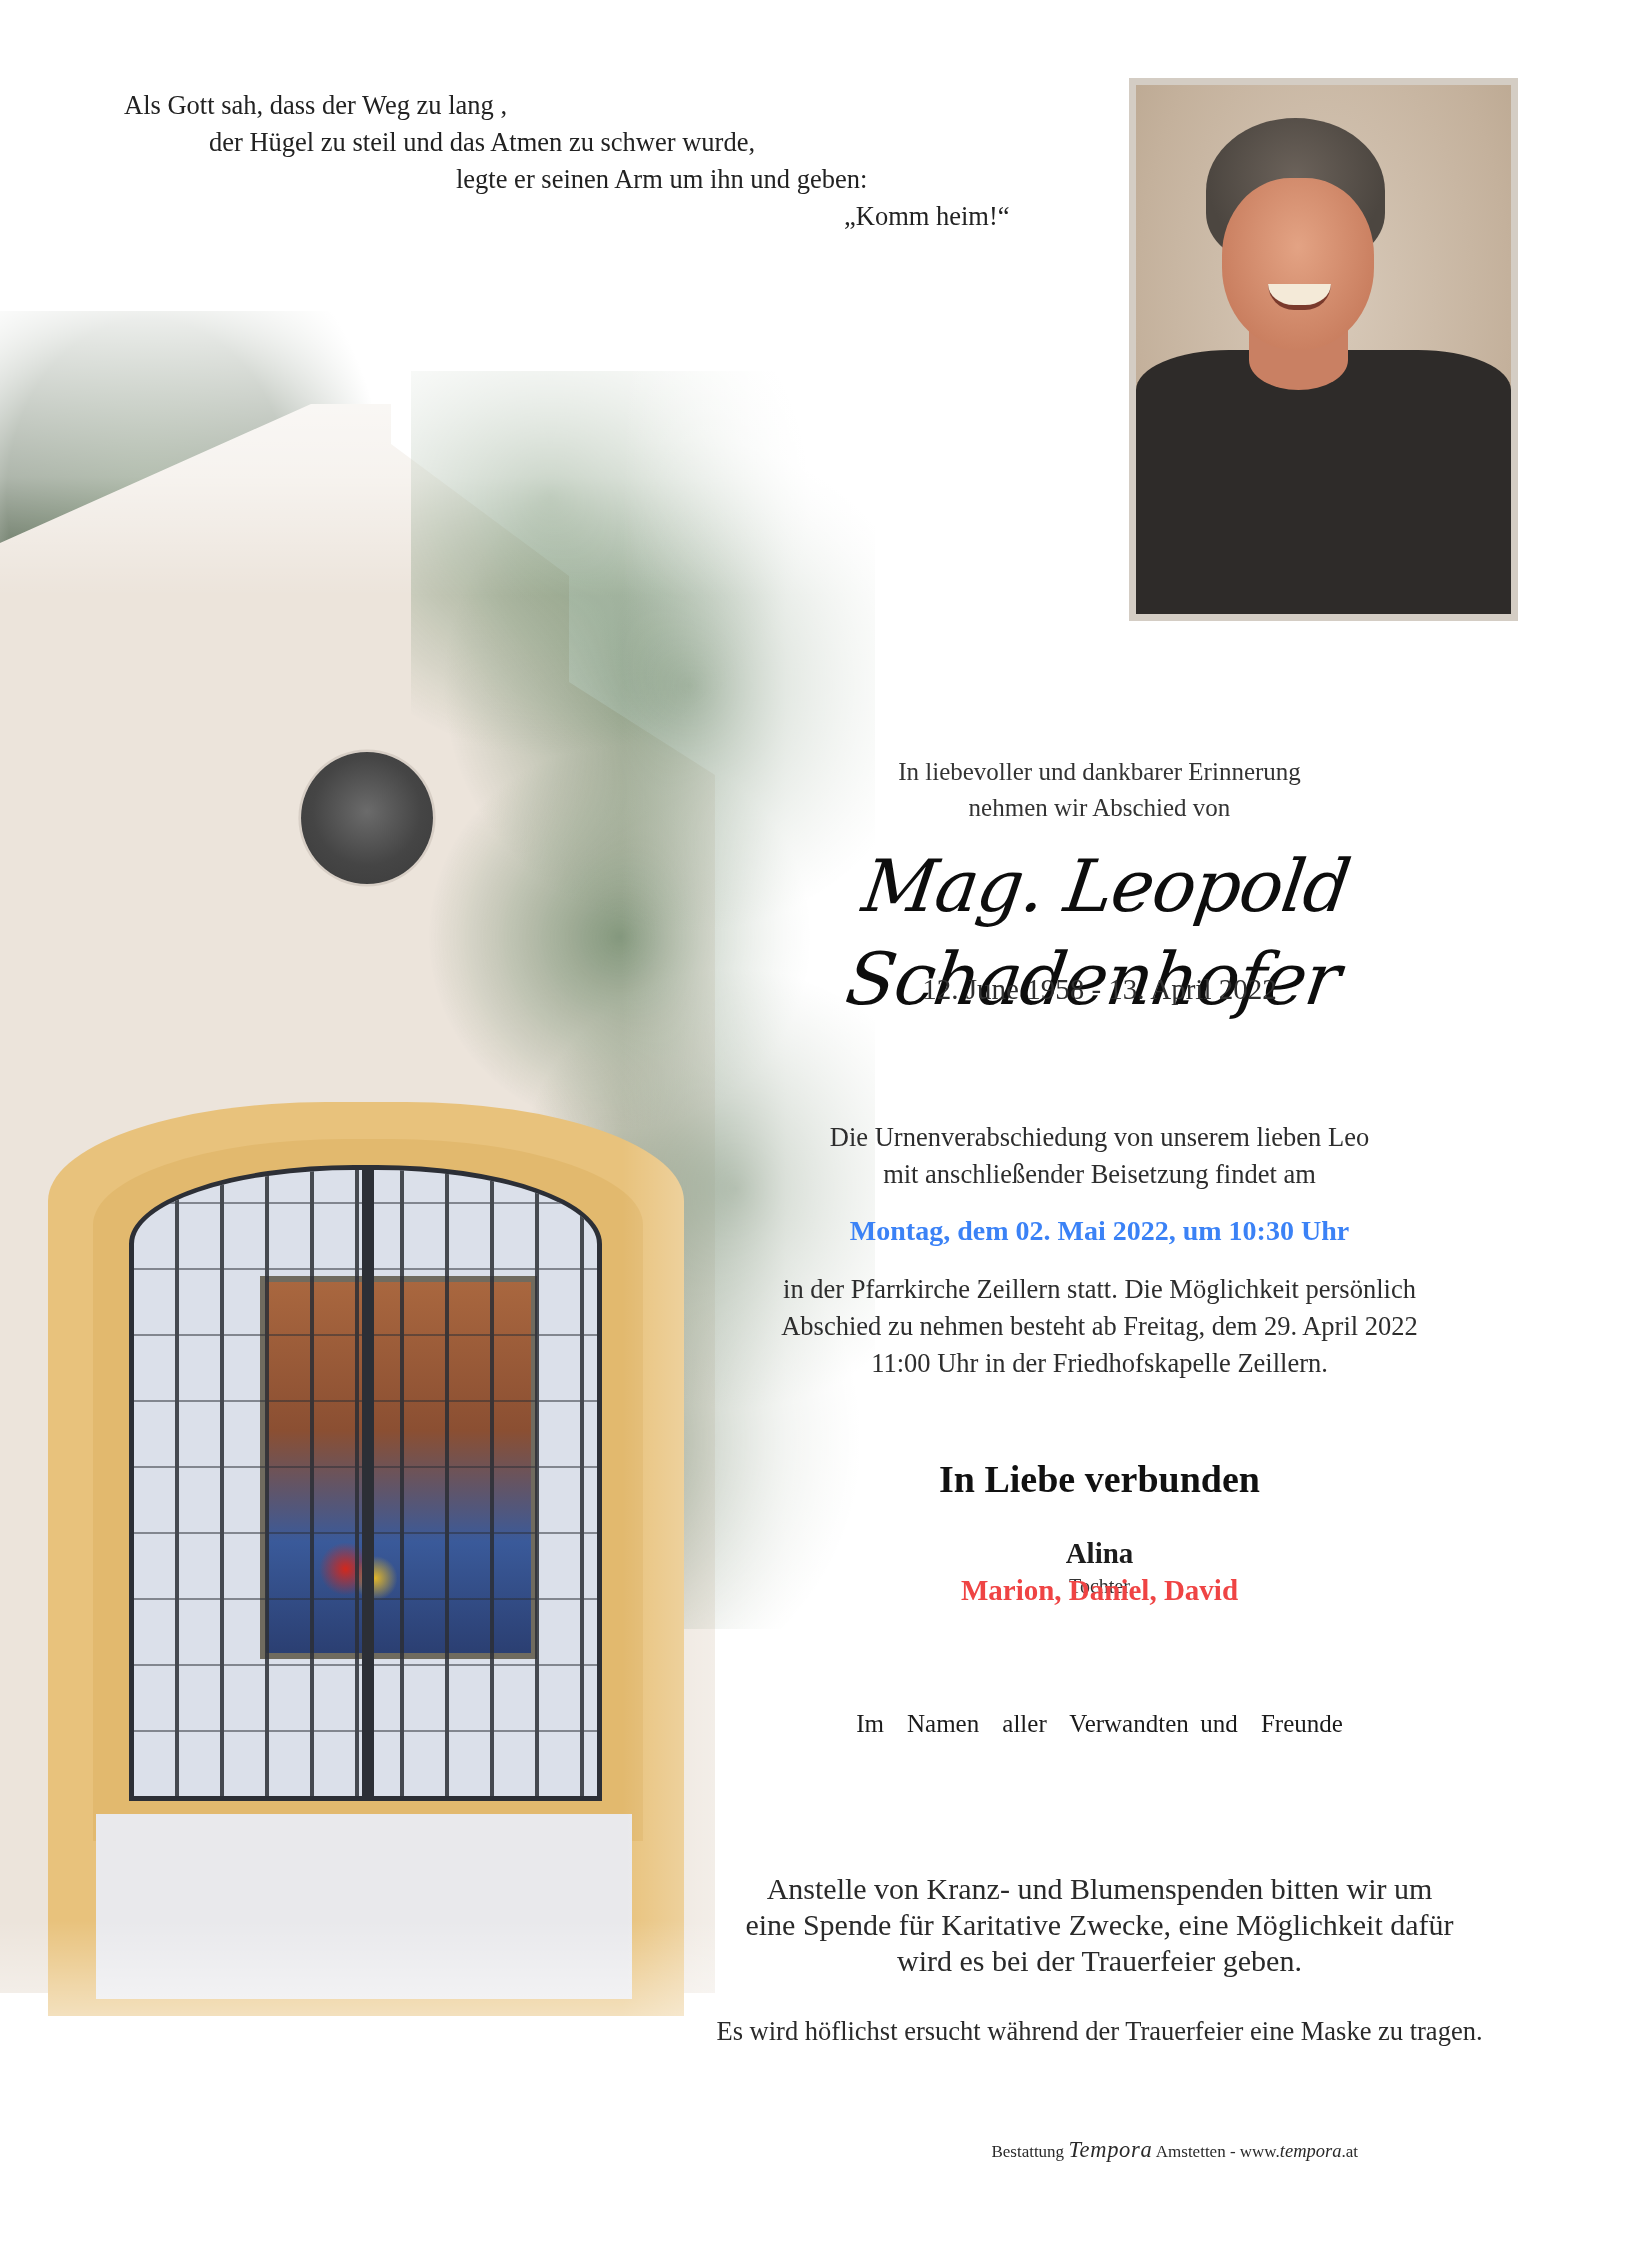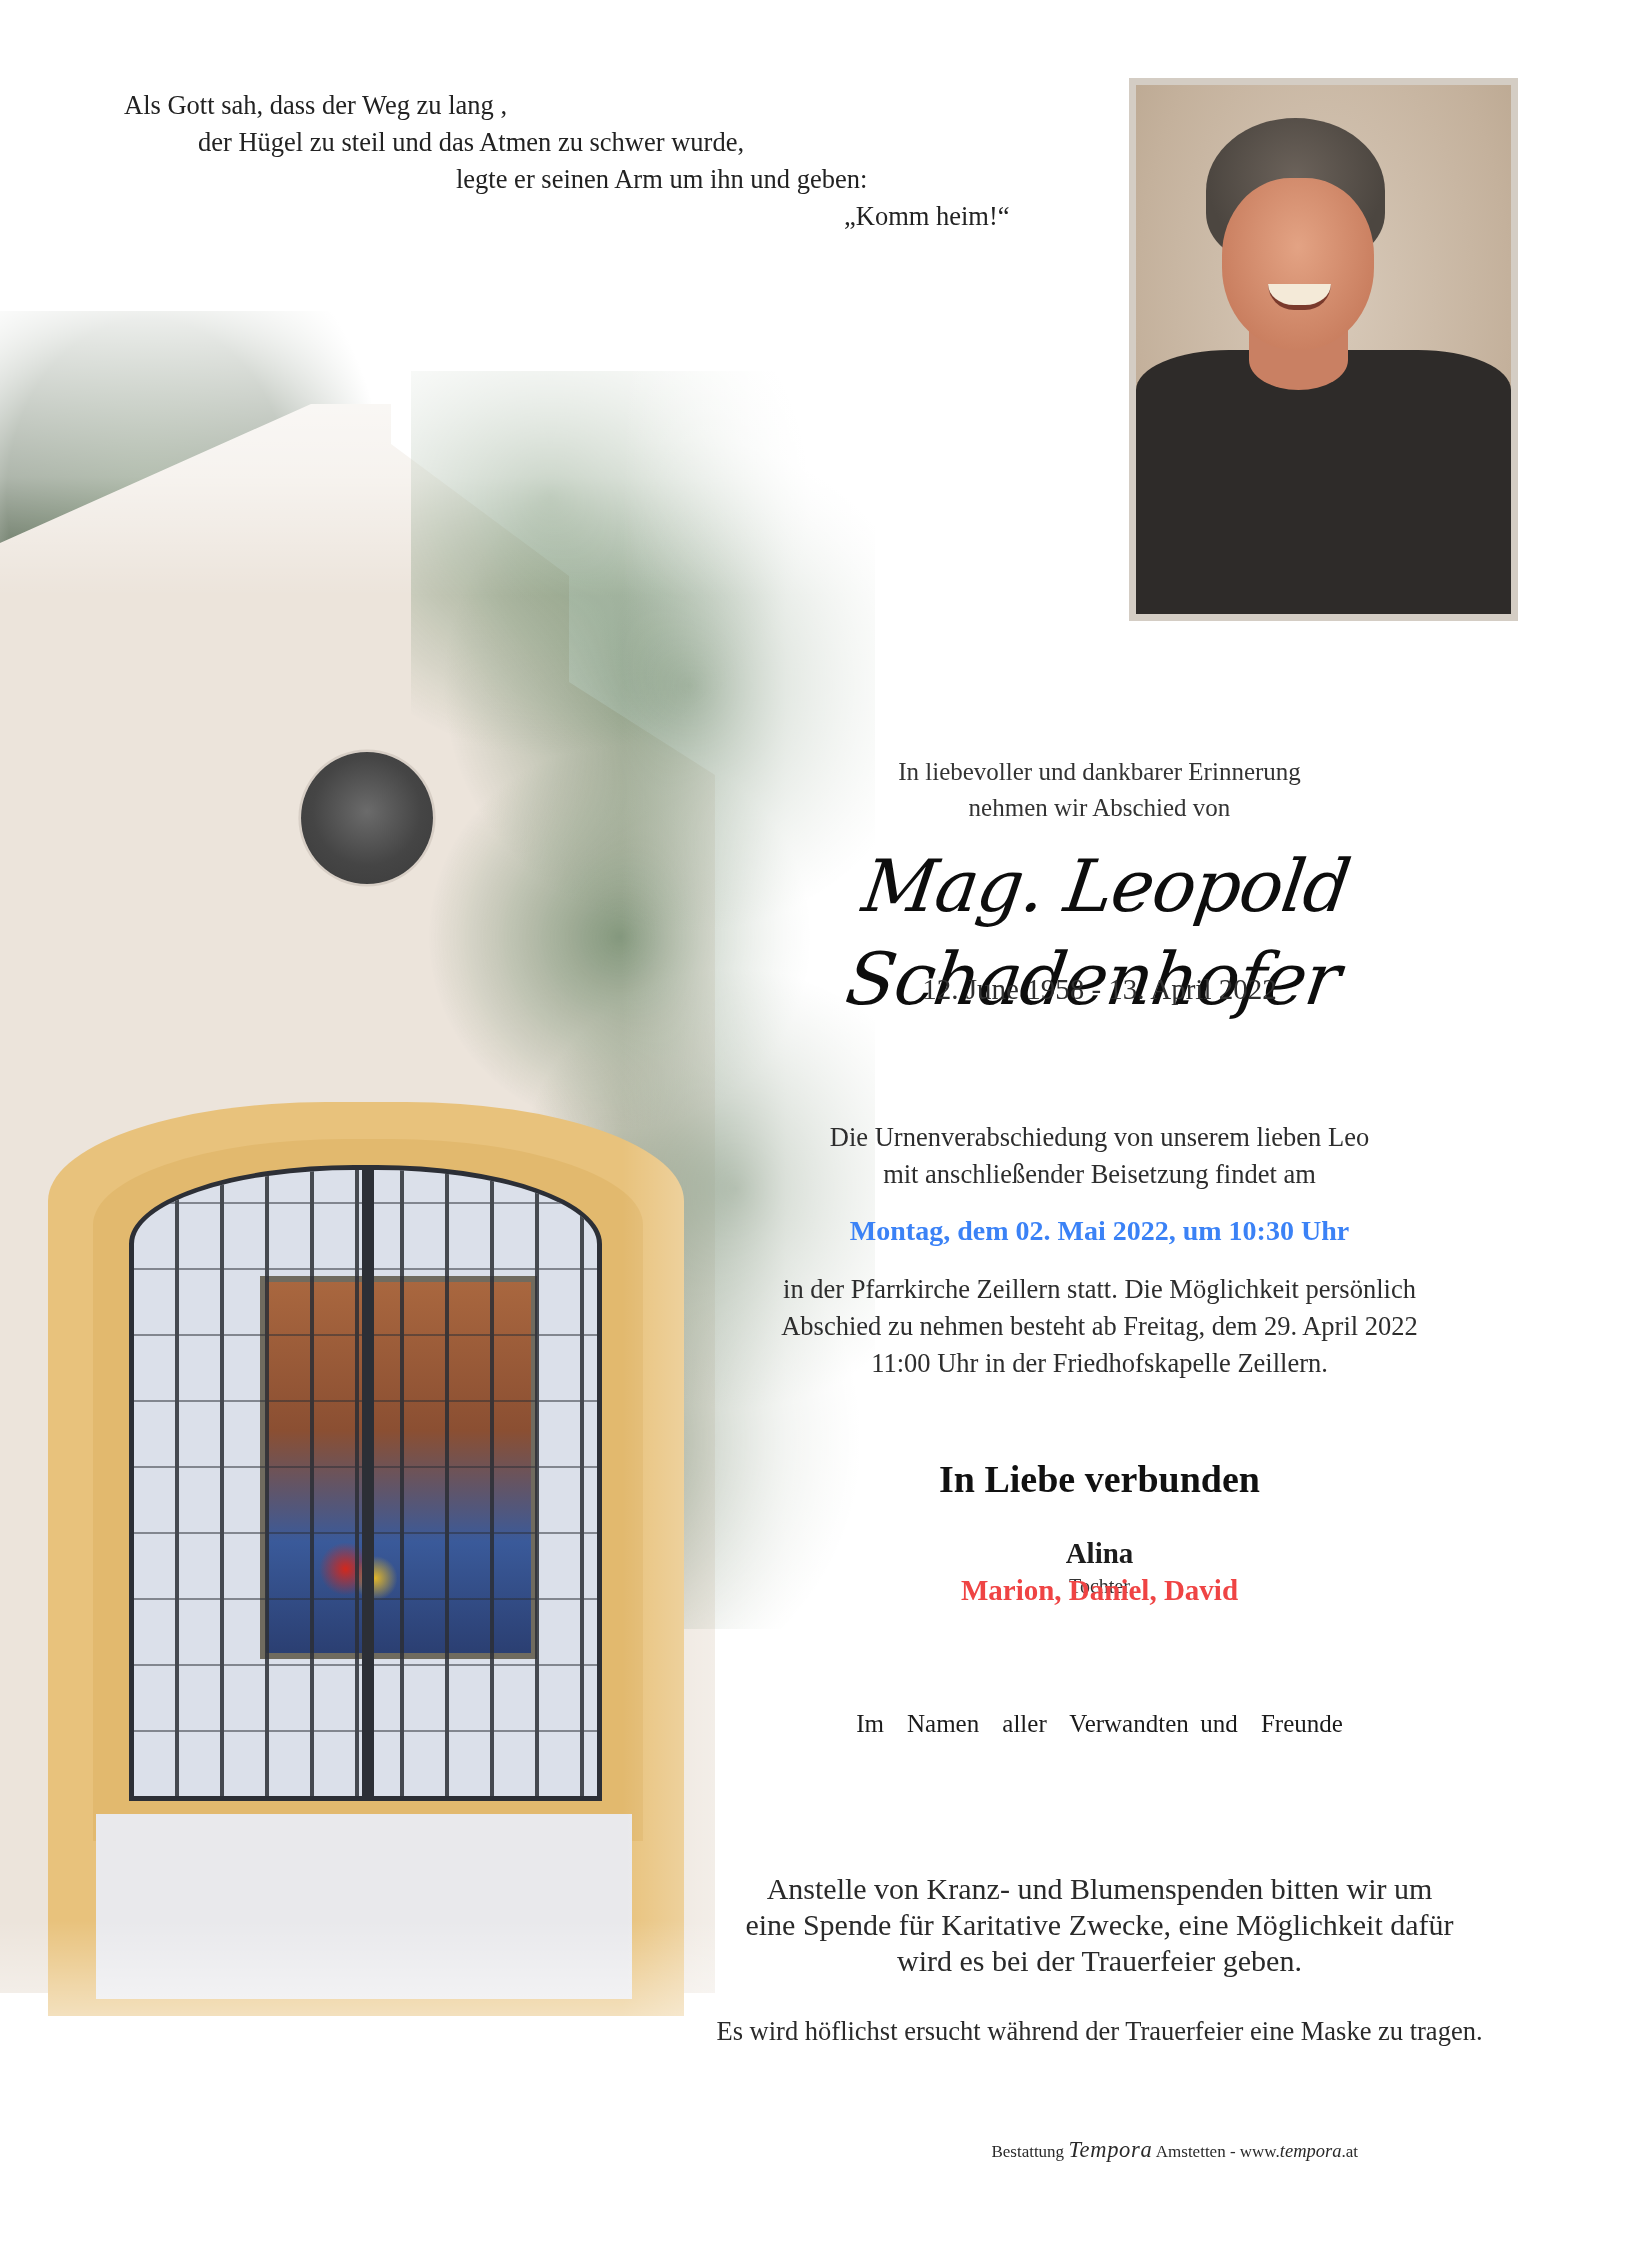--- a/index.html
+++ b/index.html
@@ -108,21 +108,21 @@
     <div class="grille-center"></div>
   </div>
   <div class="base-wall"></div>
   <div class="fade-top"></div>
   <div class="fade-right"></div>
   <div class="fade-bottom"></div>
 </div>
 
 <div class="verse">
   <div style="left:124px; top:0;">Als Gott sah, dass der Weg zu lang ,</div>
-  <div style="left:198px; top:37px;">der Hügel zu steil und das Atmen zu schwer wurde,</div>
+  <div style="left:209px; top:37px;">der Hügel zu steil und das Atmen zu schwer wurde,</div>
   <div style="left:456px; top:74px;">legte er seinen Arm um ihn und geben:</div>
   <div style="left:844px; top:111px;">„Komm heim!“</div>
 </div>
 
 <div class="photo-frame">
   <div class="photo" title="Portrait photo of the deceased">
     <div class="shirt"></div>
     <div class="neck"></div>
     <div class="hair"></div>
     <div class="face"></div>

